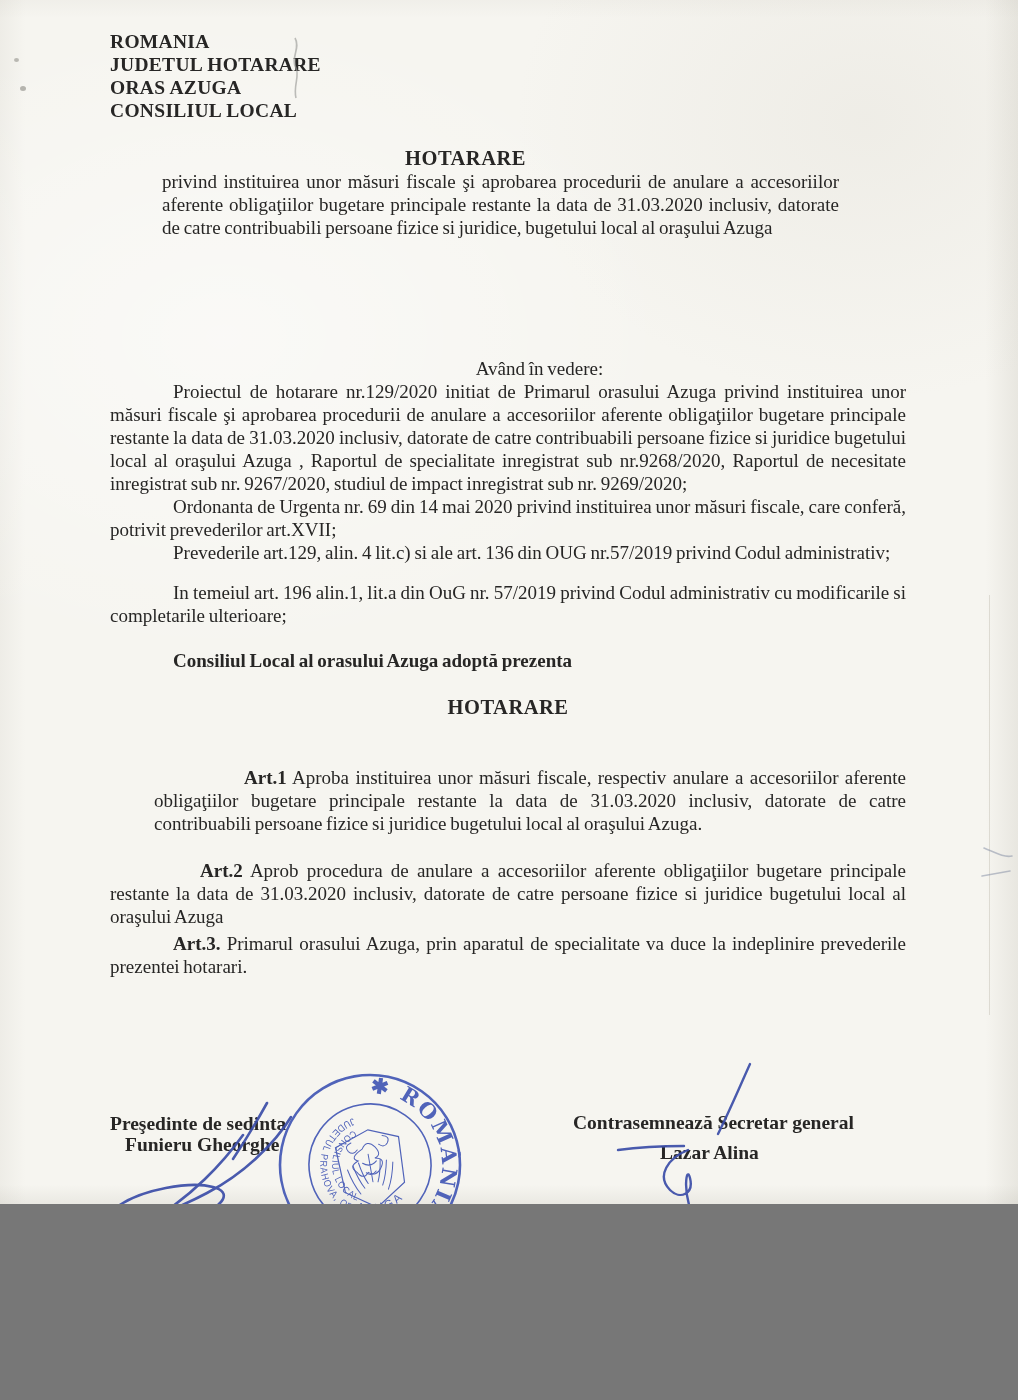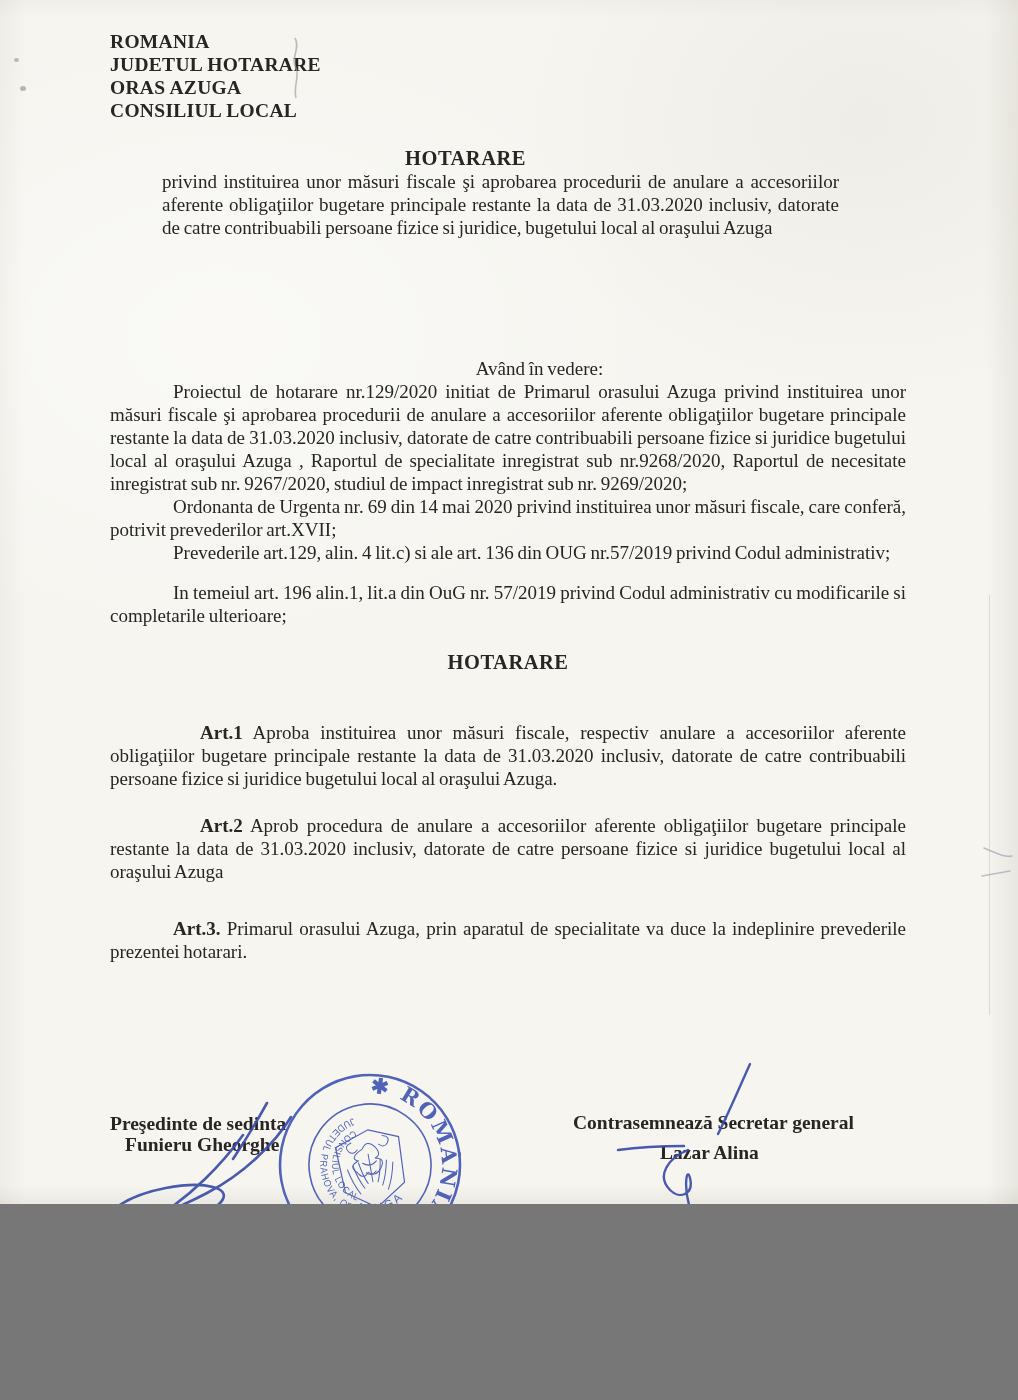--- a/index.html
+++ b/index.html
@@ -19,23 +19,23 @@
   p{margin:0;font-size:19px;line-height:23px;text-align:justify;word-spacing:-1px;}
   .doc-title{font-weight:bold;font-size:20.5px;line-height:23px;margin:25px 0 0 295px;letter-spacing:.5px;}
   .doc-subtitle{margin-left:52px;width:677px;}
   .preamble-intro{margin-top:118px;text-indent:63px;text-align:center;}
   .p-item{text-indent:63px;}
   .p-item-3{text-indent:63px;}
   .p-legal{text-indent:63px;margin-top:17px;}
   .p-adopt{margin-top:22px;text-indent:63px;text-align:left;font-weight:bold;}
   .decision-title{margin-top:24px;text-align:center;font-weight:bold;font-size:20.5px;line-height:23px;letter-spacing:.5px;}
   .art{text-indent:90px;}
-  .art1{margin-top:47px;}
+  .art1{margin-top:47px;margin-left:44px;}
   .art2{margin-top:24px;}
-  .art3{margin-top:34px;text-indent:63px;}
+  .art3{margin-top:4px;text-indent:63px;}
   .art-label{font-weight:bold;}
   .abs{position:absolute;font-weight:bold;font-size:19.5px;line-height:24px;white-space:nowrap;}
   .sig-left-role{left:110px;top:1112px;text-align:right;}
   .sig-left-name{left:125px;top:1133px;}
   .sig-right-role{left:573px;top:1111px;}
   .sig-right-name{left:660px;top:1141px;}
   .footer-date{left:110px;top:1226px;font-size:20px;}
   .footer-num{left:110px;top:1254px;font-size:20px;}
   .stamp-svg{position:absolute;left:275px;top:1070px;width:190px;height:190px;opacity:.9;}
   .ink{position:absolute;opacity:.92;}
@@ -58,20 +58,21 @@
 
     <div class="doc-title">HOTARARE</div>
     <p class="doc-subtitle">privind  instituirea unor măsuri fiscale şi aprobarea procedurii de anulare a accesoriilor aferente obligaţiilor bugetare principale restante la data de 31.03.2020 inclusiv, datorate de catre contribuabili persoane fizice si juridice, bugetului local al oraşului Azuga</p>
 
     <p class="preamble-intro">Având în vedere:</p>
     <p class="p-item">Proiectul de hotarare nr.129/2020 initiat de Primarul orasului Azuga privind instituirea unor măsuri fiscale şi aprobarea procedurii de anulare a accesoriilor aferente obligaţiilor bugetare principale restante la data de 31.03.2020 inclusiv, datorate de catre contribuabili persoane fizice si juridice bugetului local al oraşului Azuga , Raportul de specialitate inregistrat sub nr.9268/2020, Raportul de necesitate inregistrat sub nr. 9267/2020, studiul de impact inregistrat sub nr. 9269/2020;</p>
     <p class="p-item">Ordonanta de Urgenta nr. 69 din 14 mai 2020 privind instituirea unor măsuri fiscale, care conferă, potrivit prevederilor art.XVII;</p>
     <p class="p-item-3">Prevederile art.129, alin. 4 lit.c) si ale art. 136 din OUG nr.57/2019 privind Codul administrativ;</p>
     <p class="p-legal">In temeiul art. 196 alin.1, lit.a din OuG nr. 57/2019 privind Codul administrativ cu modificarile si completarile ulterioare;</p>
 
+    <p class="p-adopt">Consiliul Local al orasului Azuga adoptă prezenta</p>
     <div class="decision-title">HOTARARE</div>
 
     <p class="art art1"><span class="art-label">Art.1</span><span> Aproba instituirea unor măsuri fiscale, respectiv anulare a accesoriilor aferente obligaţiilor bugetare principale restante la data de 31.03.2020 inclusiv, datorate de catre contribuabili persoane fizice si juridice bugetului local al oraşului Azuga.</span></p>
     <p class="art art2"><span class="art-label">Art.2</span><span> Aprob  procedura de anulare a accesoriilor aferente obligaţiilor bugetare principale restante la data de 31.03.2020 inclusiv, datorate de catre persoane fizice si juridice bugetului local al oraşului Azuga</span></p>
     <p class="art3"><span class="art-label">Art.3.</span><span> Primarul orasului Azuga, prin aparatul de specialitate va duce la indeplinire prevederile prezentei hotarari.</span></p>
   </div>
 
   <div class="abs sig-left-role">Preşedinte de sedinta</div>
   <div class="abs sig-left-name">Funieru Gheorghe</div>
   <div class="abs sig-right-role">Contrasemnează  Secretar general</div>

